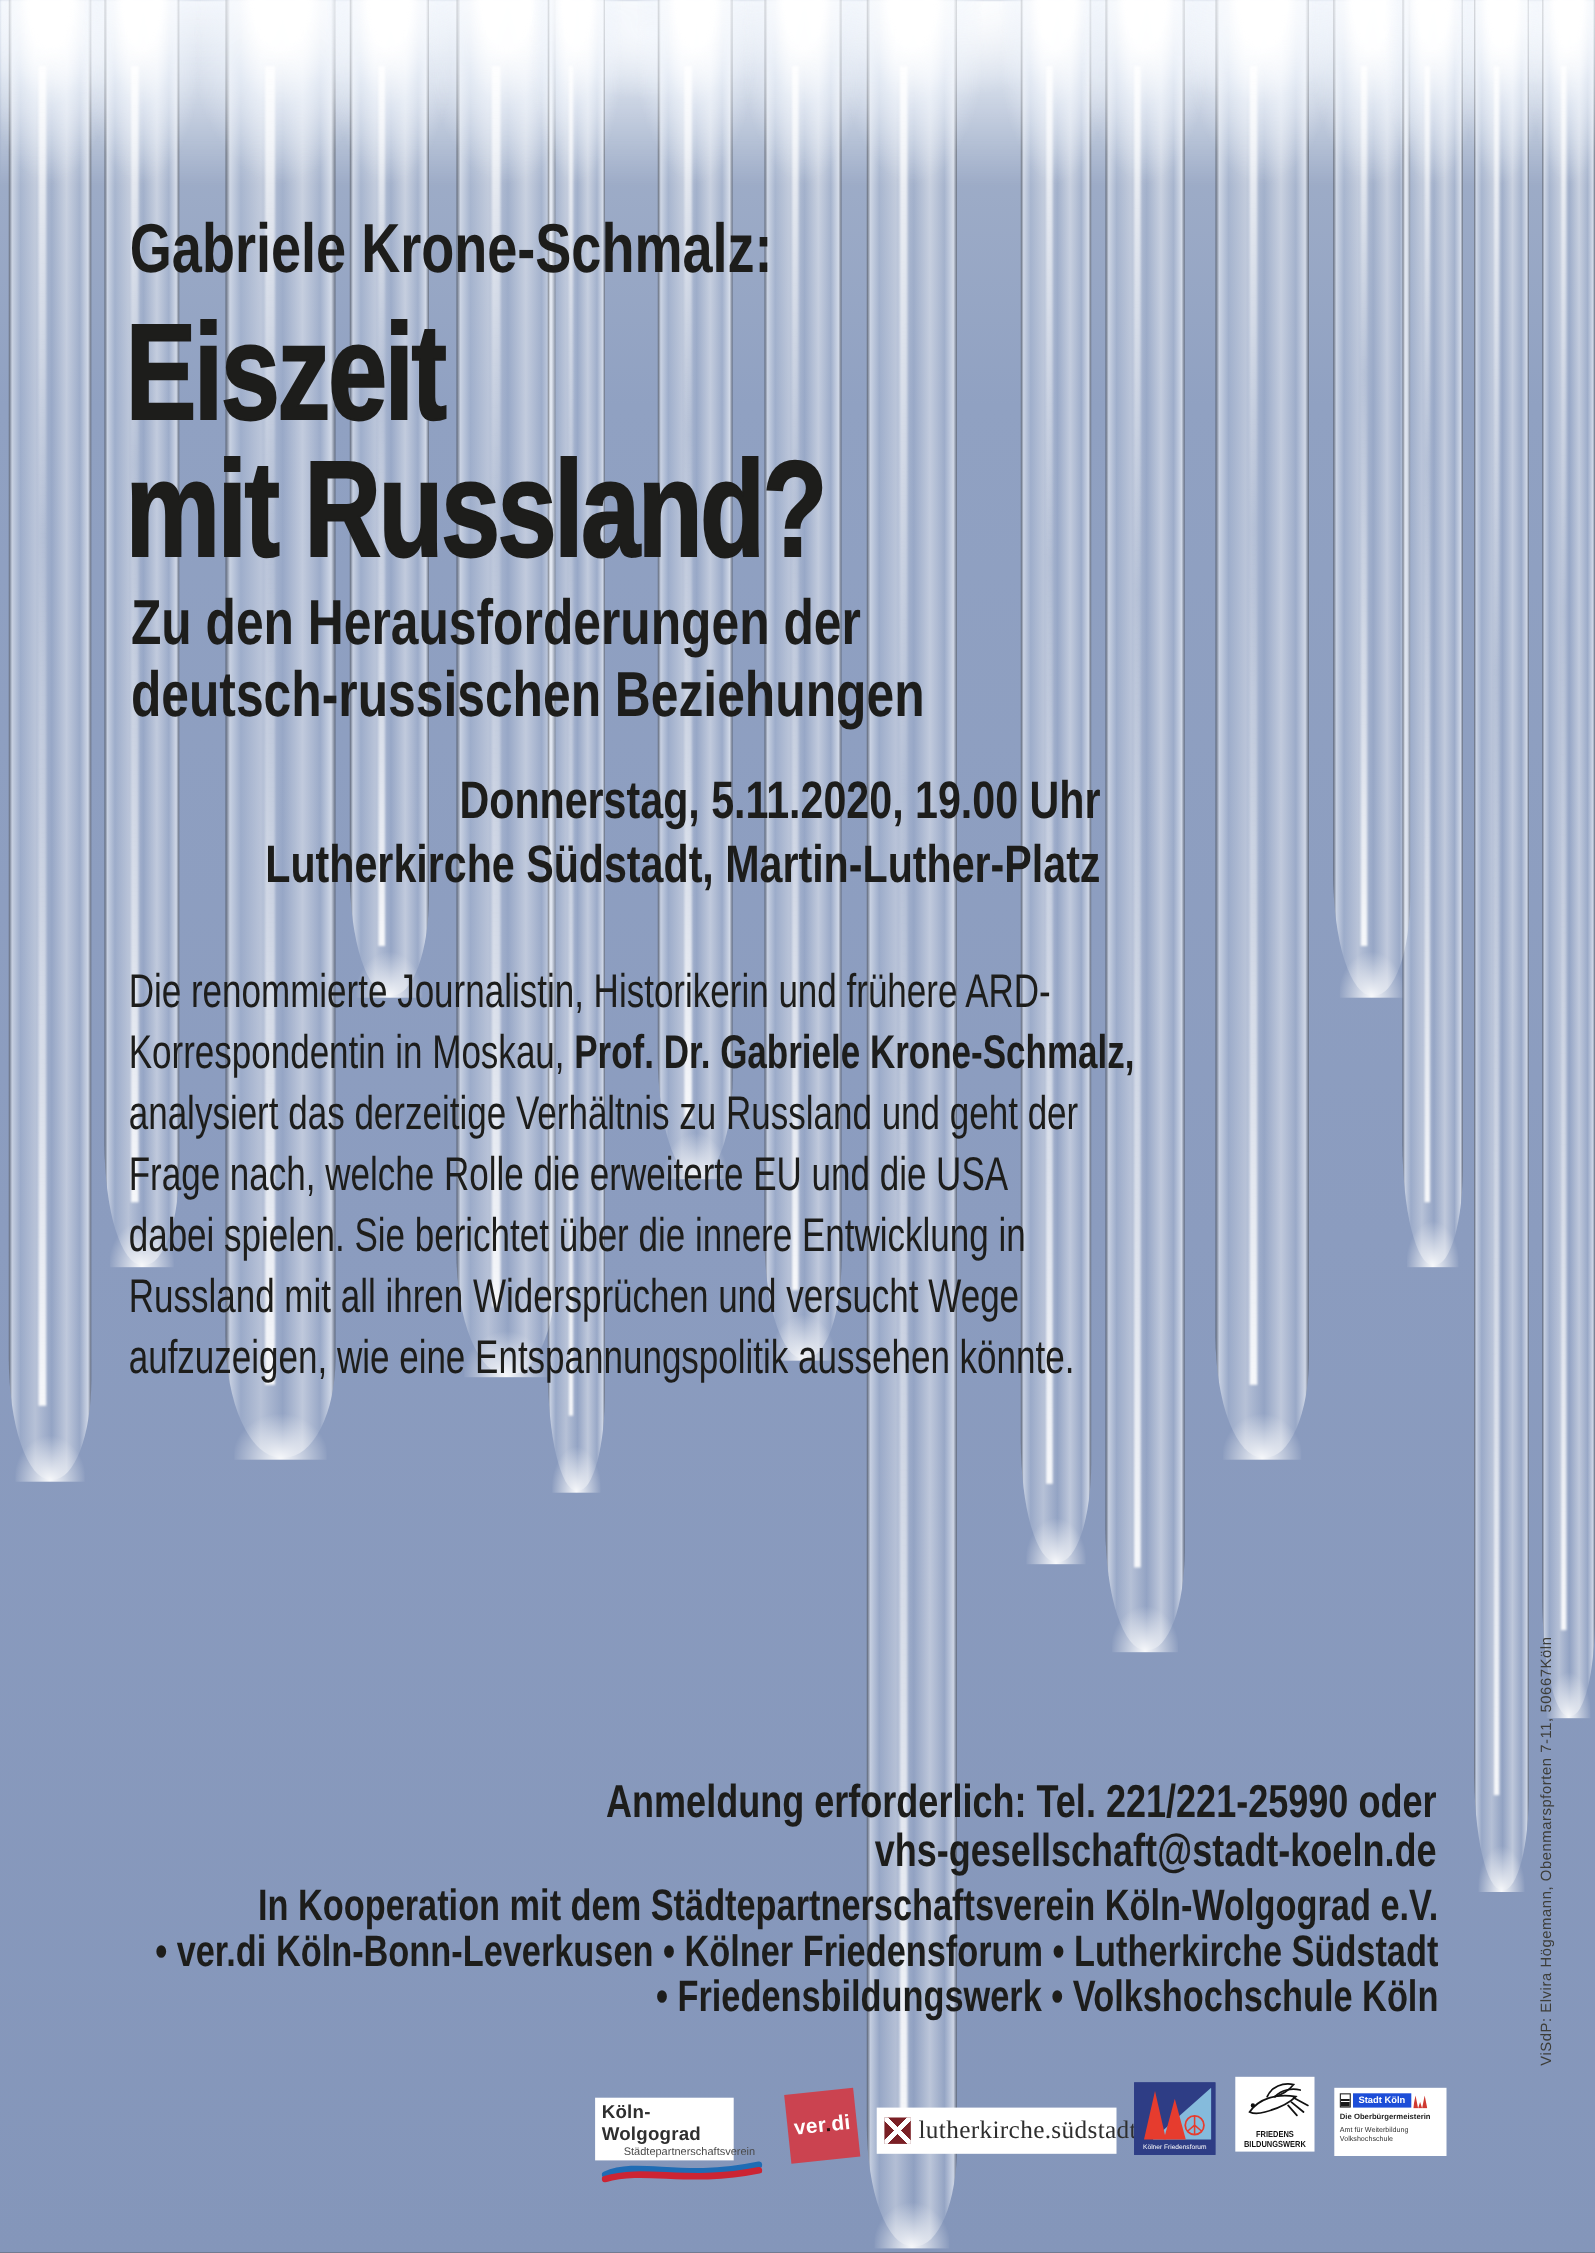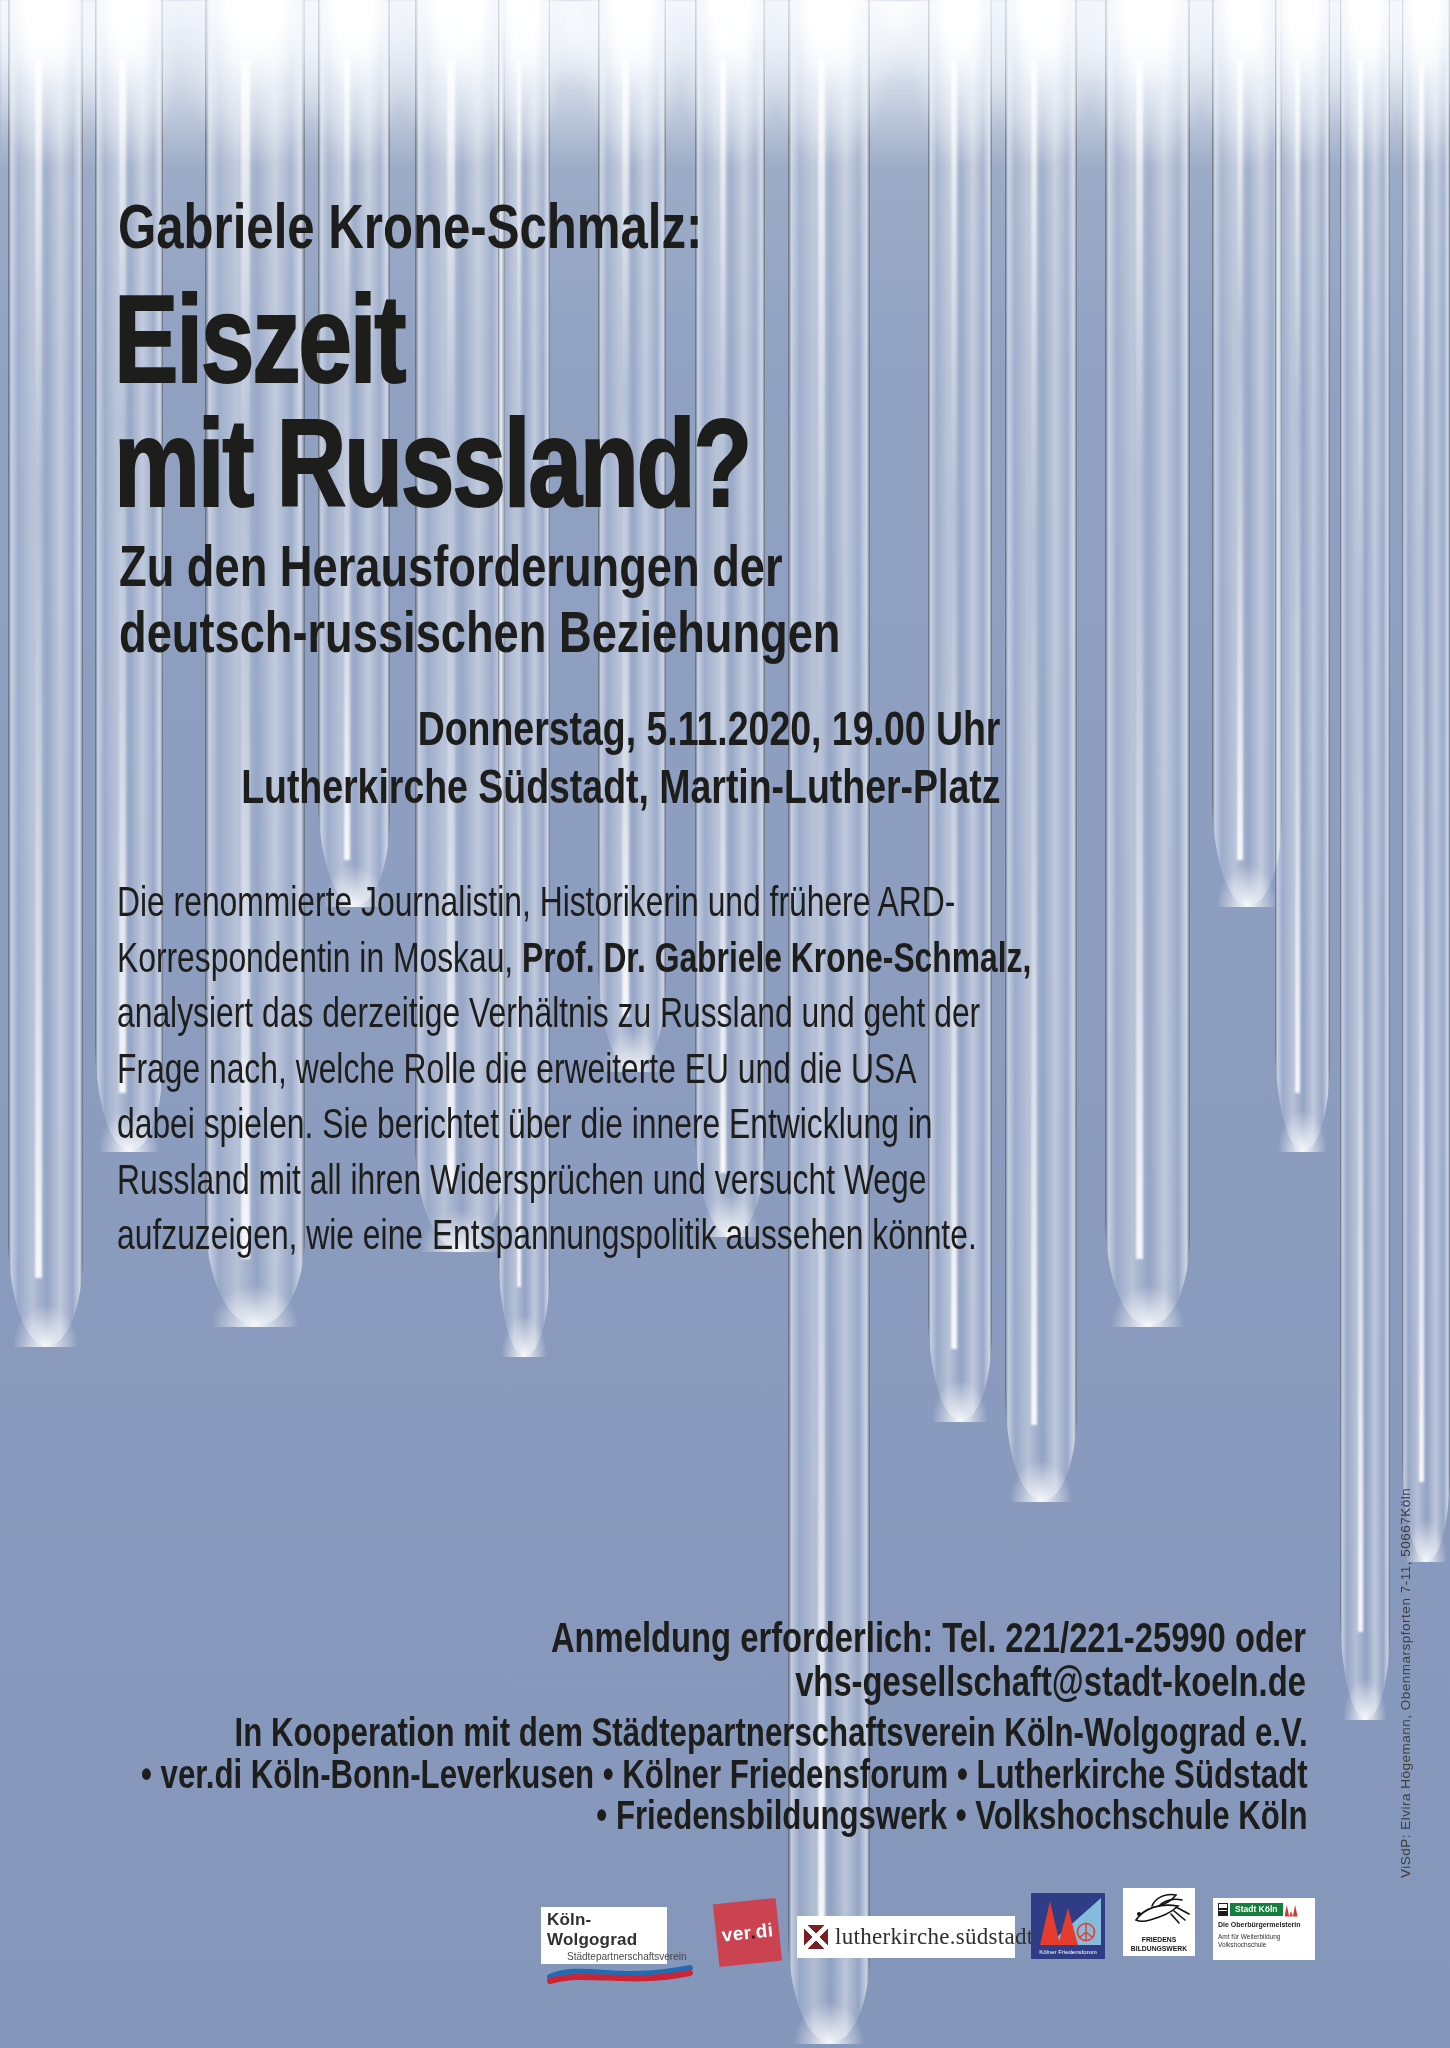--- a/index.html
+++ b/index.html
@@ -98,21 +98,21 @@
   #logo-luther .lk-text { font-family:"Liberation Serif", serif; font-size:23px; color:#2e2e2e; letter-spacing:.3px; }
 
   #logo-ff { left:1031px; top:1893px; width:74px; height:66px; background:#2e3d85; }
   #logo-dove { left:1123px; top:1888px; width:72px; height:68px; text-align:center; padding-top:2px; box-sizing:border-box; }
   #logo-dove .fb-text { font-size:8px; font-weight:bold; line-height:8.5px; color:#111; transform:scaleX(.85); transform-origin:50% 0; }
 
   #logo-sk { left:1213px; top:1898px; width:102px; height:62px; padding:4px 5px; box-sizing:border-box; }
   #logo-sk .row { display:flex; align-items:center; gap:2px; height:15px; }
   #logo-sk .crest { width:10px; height:13px; border:1px solid #222; box-sizing:border-box;
       background: linear-gradient(180deg, #fff 0 38%, #1a1a1a 38% 52%, #fff 52% 62%, #1a1a1a 62% 100%); }
-  #logo-sk .redbar { background:#15803d; color:#fff; font-size:8.5px; font-weight:bold; padding:2px 5px; line-height:9px; }
+  #logo-sk .redbar { background:#1d4ed8; color:#fff; font-size:8.5px; font-weight:bold; padding:2px 5px; line-height:9px; }
   #logo-sk .dom { width:13px; height:14px; background:#cf3a31;
       clip-path: polygon(0% 100%, 18% 18%, 36% 100%, 50% 60%, 64% 100%, 82% 18%, 100% 100%); }
   #logo-sk .t1 { font-size:7px; font-weight:bold; color:#222; margin-top:4px; }
   #logo-sk .t2 { font-size:6.5px; color:#333; margin-top:5px; line-height:7.5px; }
   #logo-sk .t3 { font-size:6.5px; color:#333; line-height:7.5px; }
 </style>
 </head>
 <body>
 
 <div id="poster">

